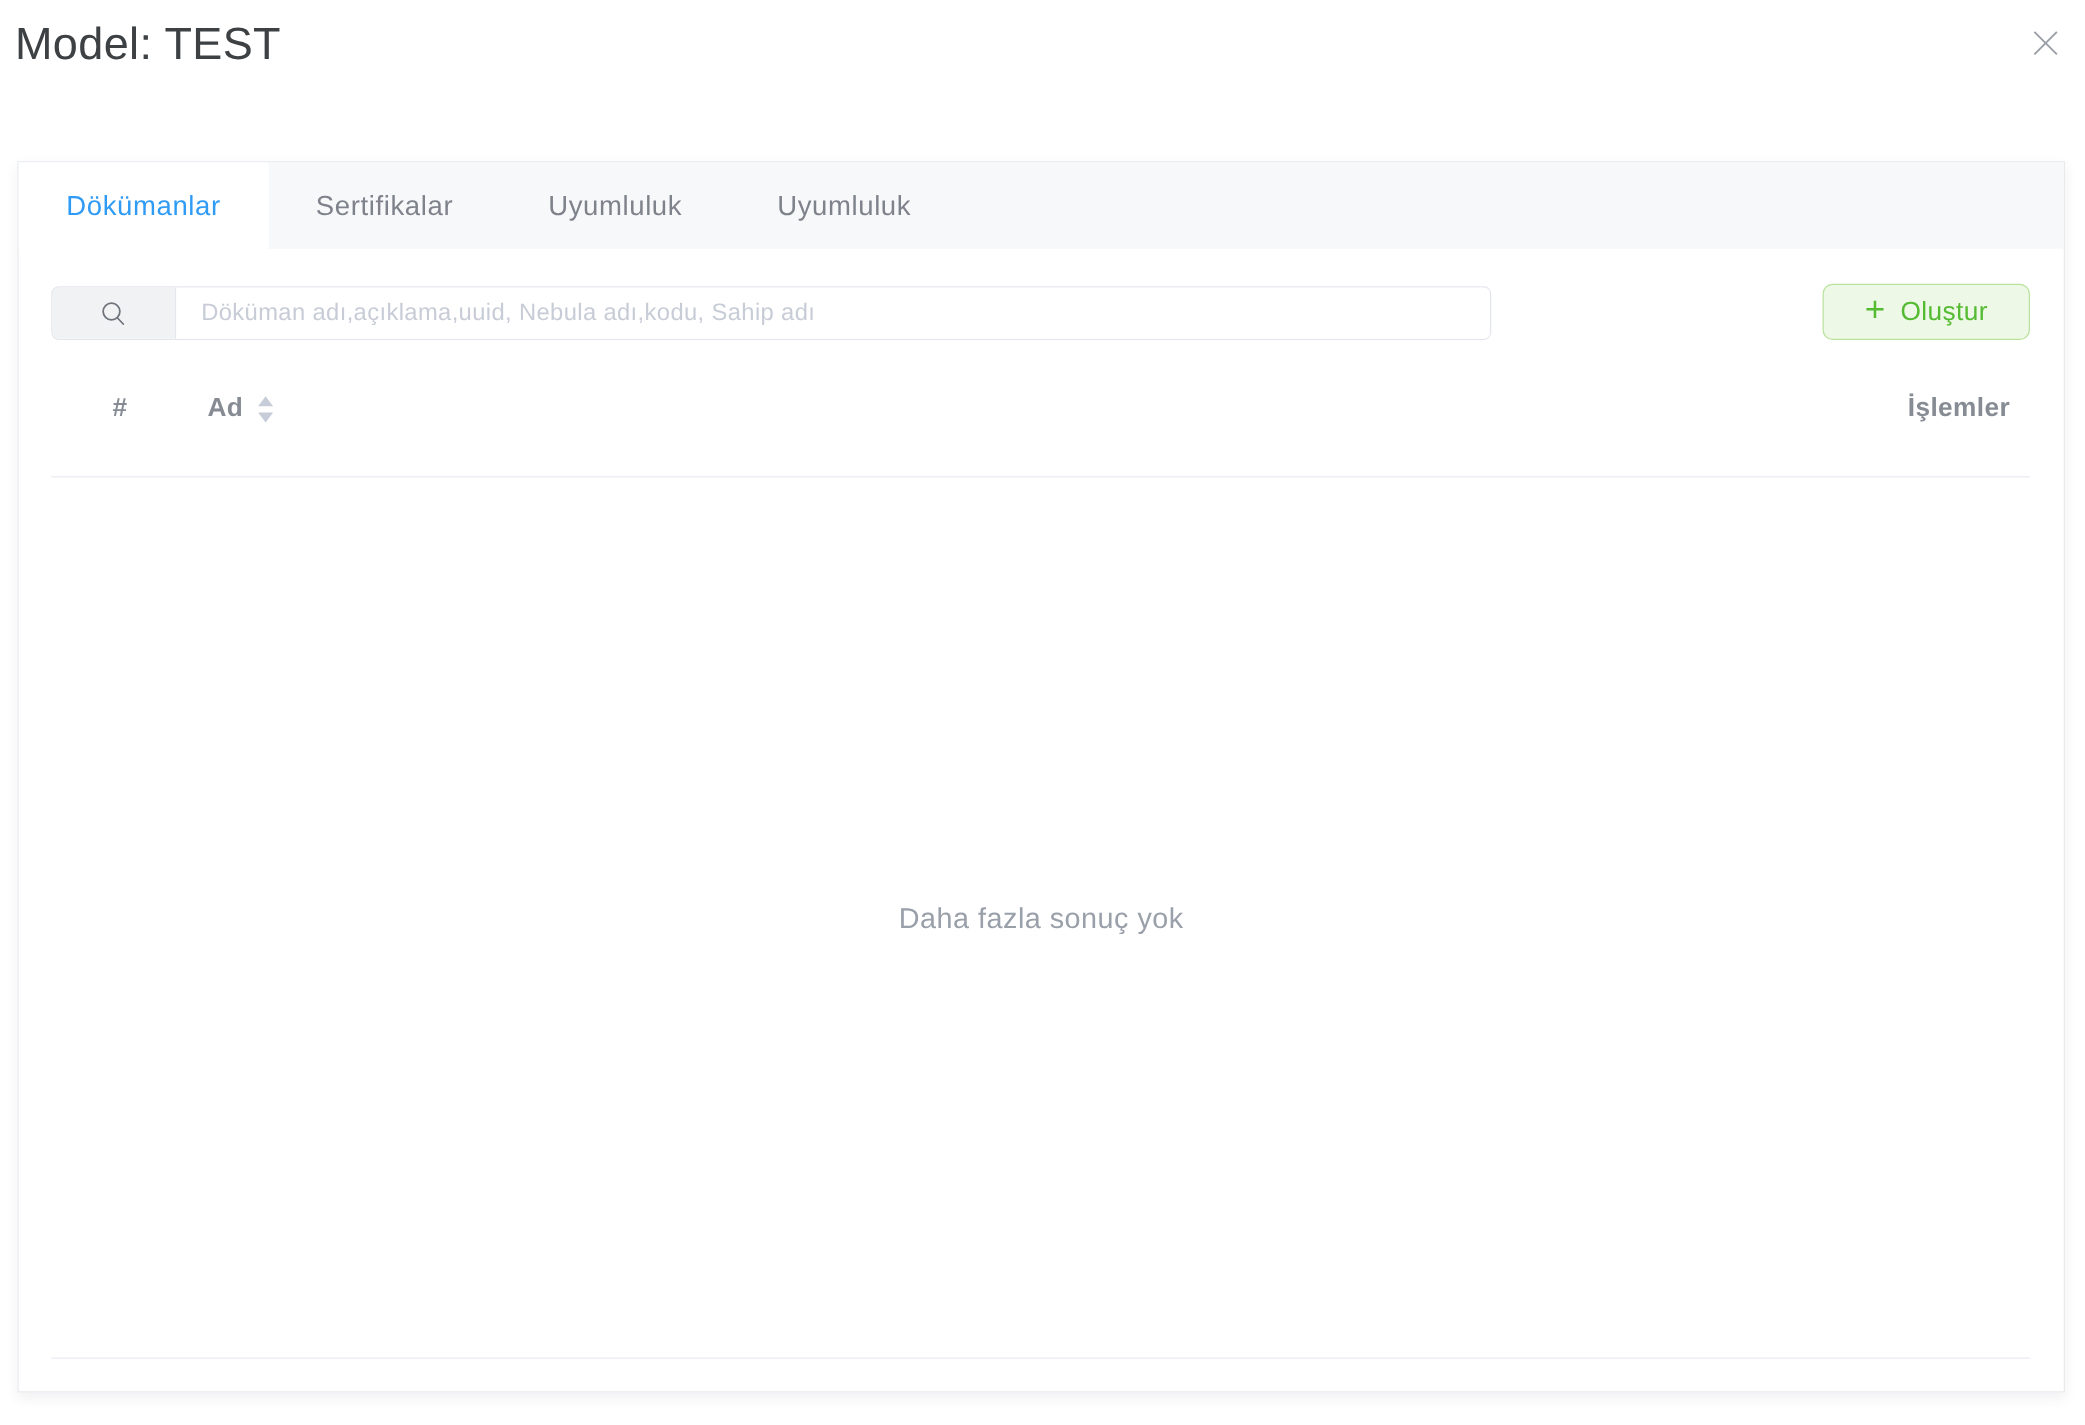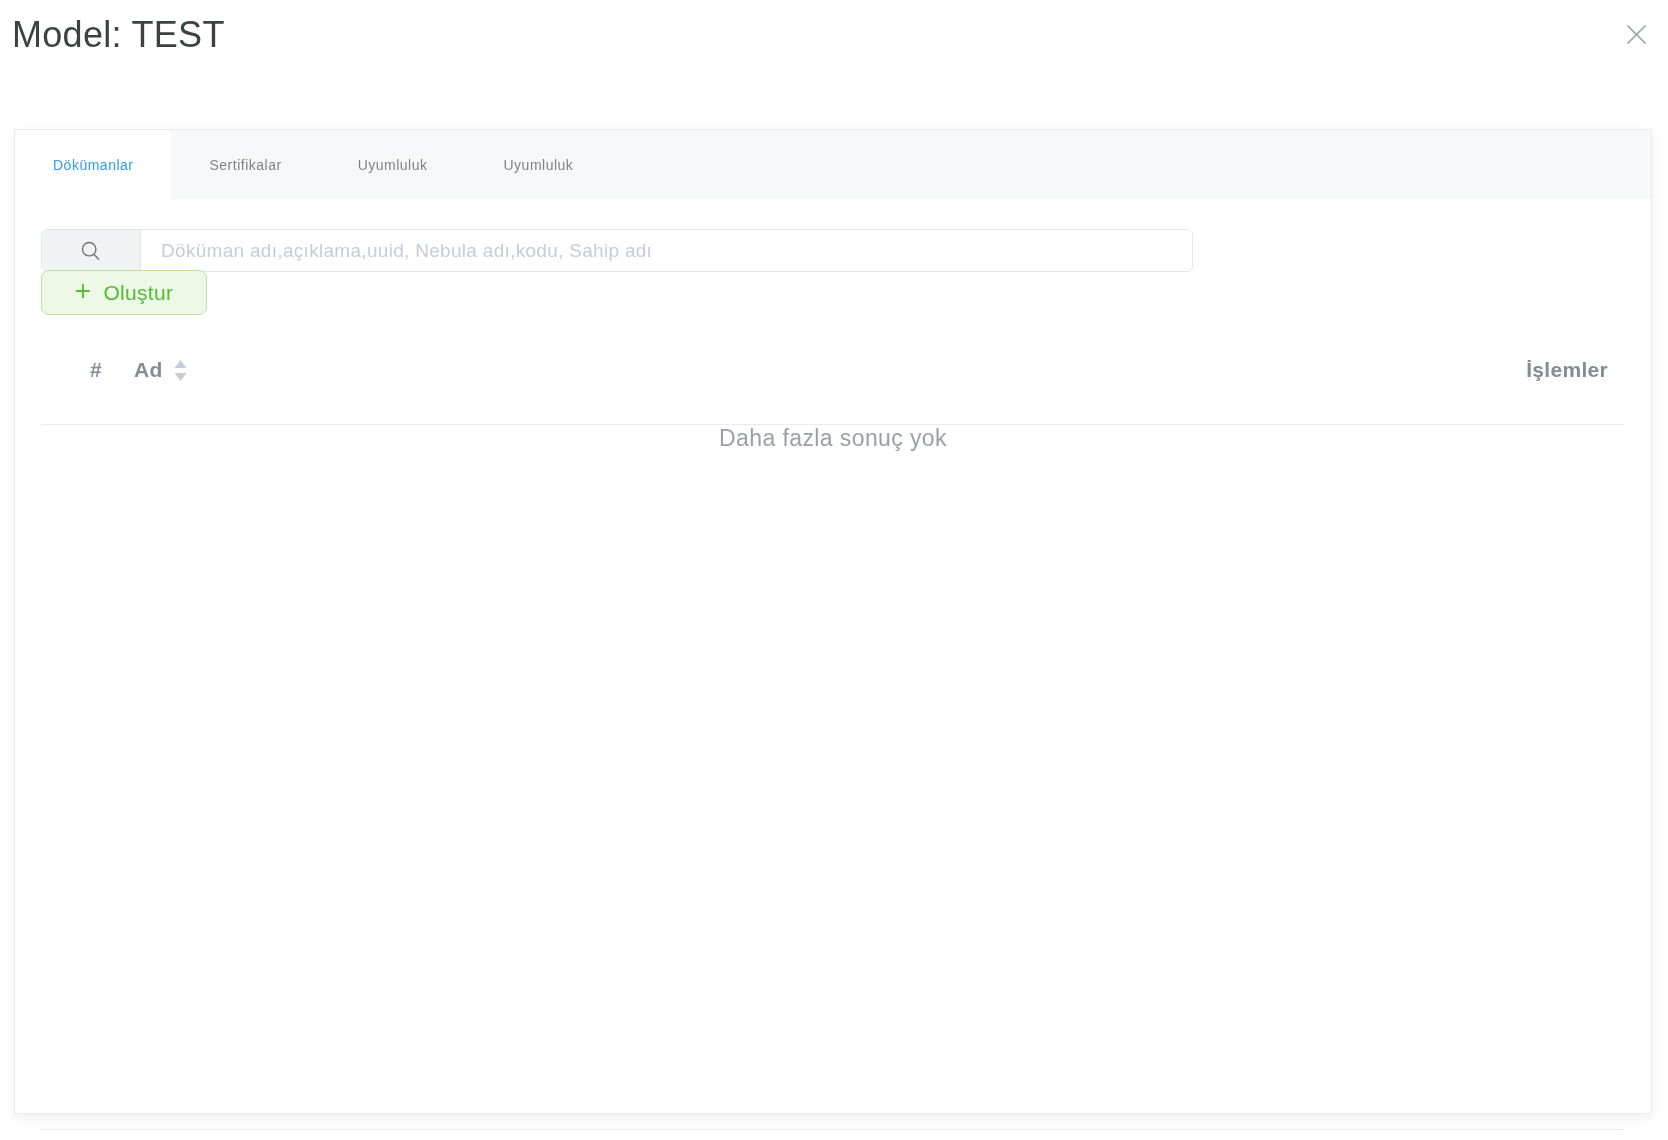--- a/index.html
+++ b/index.html
@@ -41,39 +41,38 @@
 
   
   .tabbar {
     display: flex;
     height: 69px;
     background: #f7f8fa;
   }
   .tab {
     display: flex; align-items: center;
     padding: 0 38px;
-    font-size: 14px;
+    font-size: 22px;
     letter-spacing: 0.5px;
     color: #7e838b;
     cursor: pointer;
     white-space: nowrap;
   }
   .tab.active {
     background: #ffffff;
     color: #2f9bf5;
   }
   .tabbar-filler { flex: 1; }
 
   
   .toolbar {
     display: flex;
     align-items: flex-start;
     justify-content: space-between;
     margin: 30px 27px 0 26px;
-    flex-direction: column;
   }
   .search-group {
     display: flex;
     width: 1152px; height: 43px;
     border: 1px solid #e3e6ec;
     border-radius: 6px;
     background: #ffffff;
     overflow: hidden;
   }
   .search-icon-seg {
@@ -122,30 +121,30 @@
     height: 110px;
     margin: 0 27px 0 26px;
     border-bottom: 1px solid #e9ecf2;
     color: #868b94;
     font-weight: bold;
     font-size: 21px;
     letter-spacing: 0.3px;
   }
   .th-index { margin-left: 49px; }
   .th-name {
-    margin-left: 32px;
+    margin-left: 64px;
     display: flex; align-items: center; gap: 10px;
     cursor: pointer;
   }
   .sort-icon { display: inline-flex; margin-top: 2px; }
   .th-actions { margin-left: auto; margin-right: 16px; }
 
   .table-body {
     height: 704px;
-    display: flex; align-items: flex-start; justify-content: center;
+    display: flex; align-items: center; justify-content: center;
   }
   .empty-text {
     font-size: 23px;
     letter-spacing: 0.4px;
     color: #9aa0aa;
   }
 
   .bottom-divider {
     margin: 0 27px 0 26px;
     border-top: 1px solid #e9ecf2;

